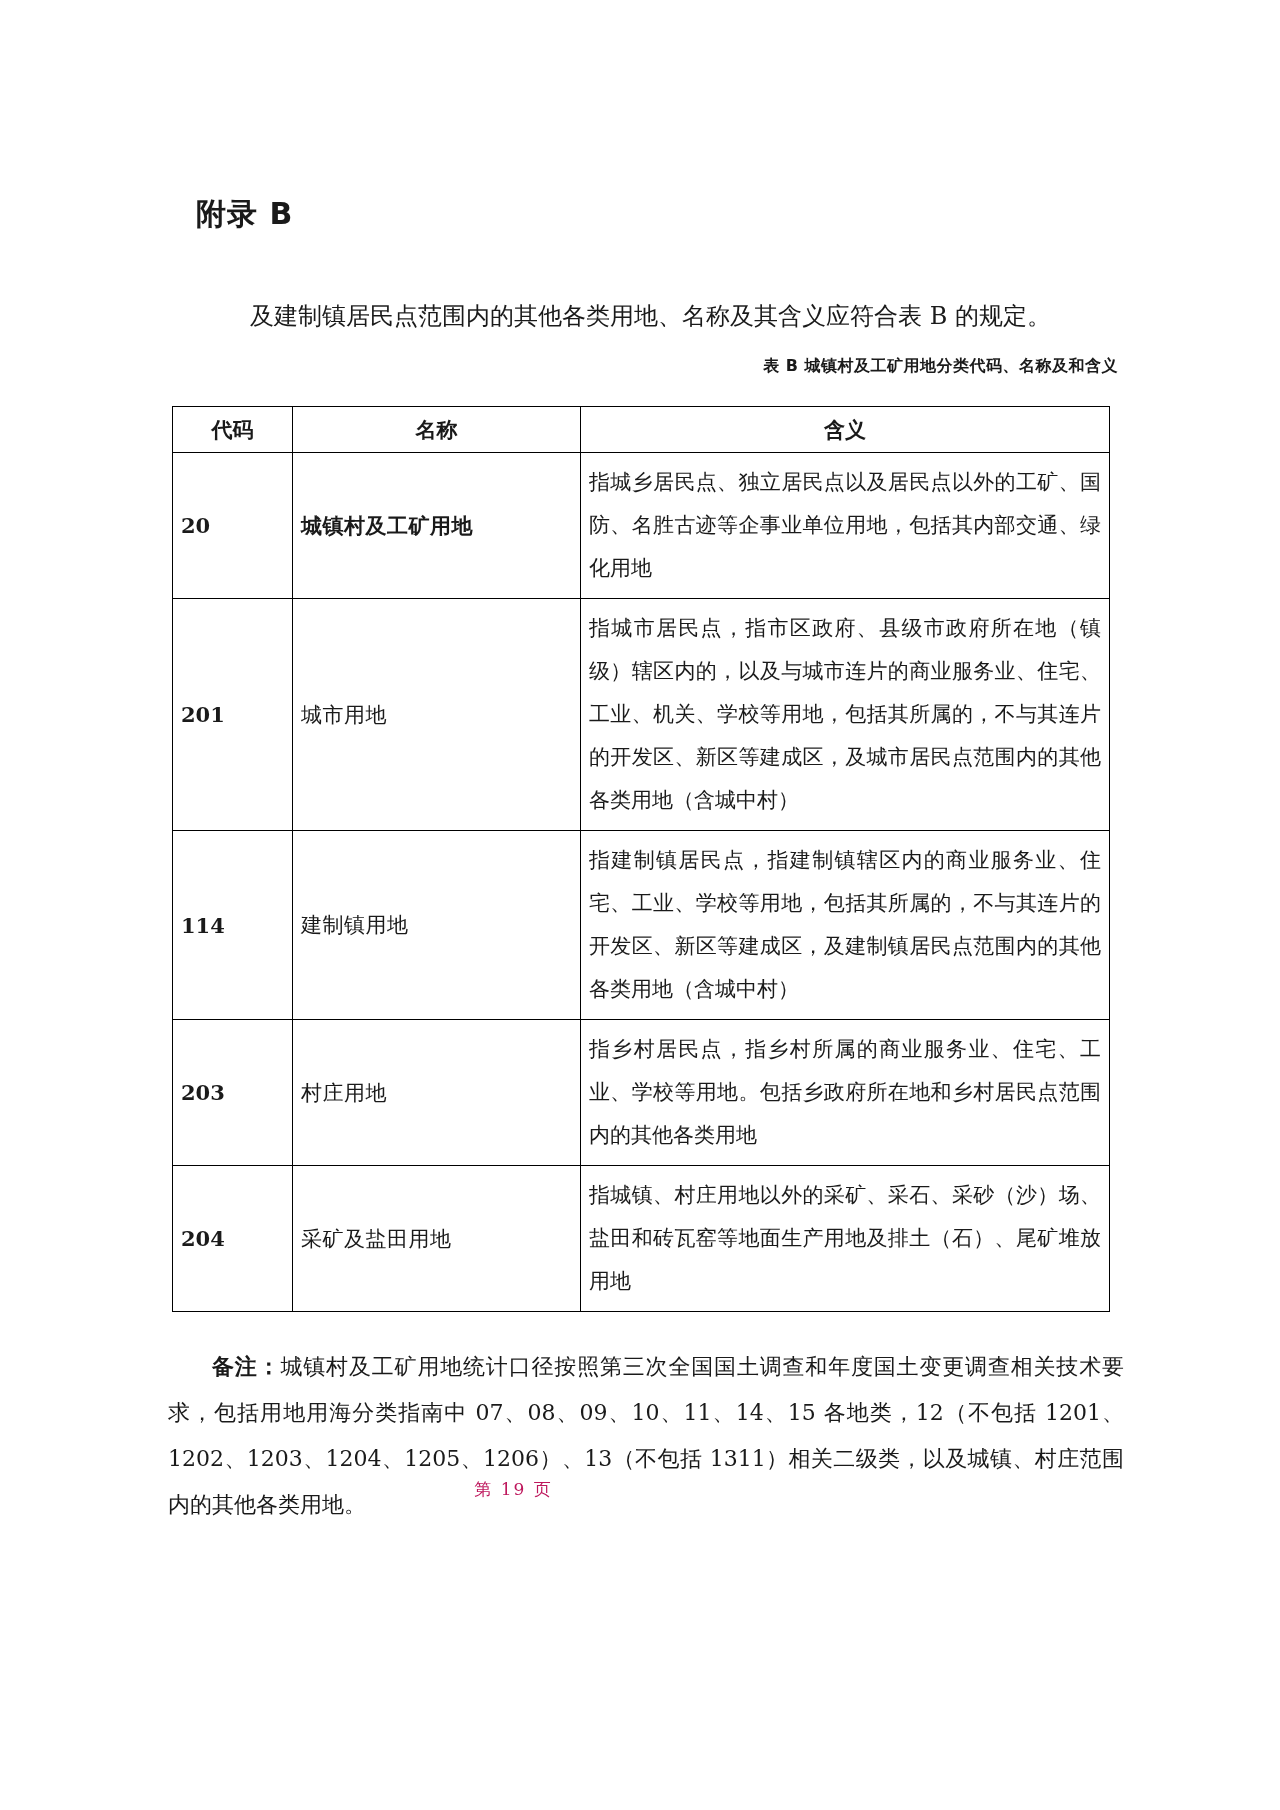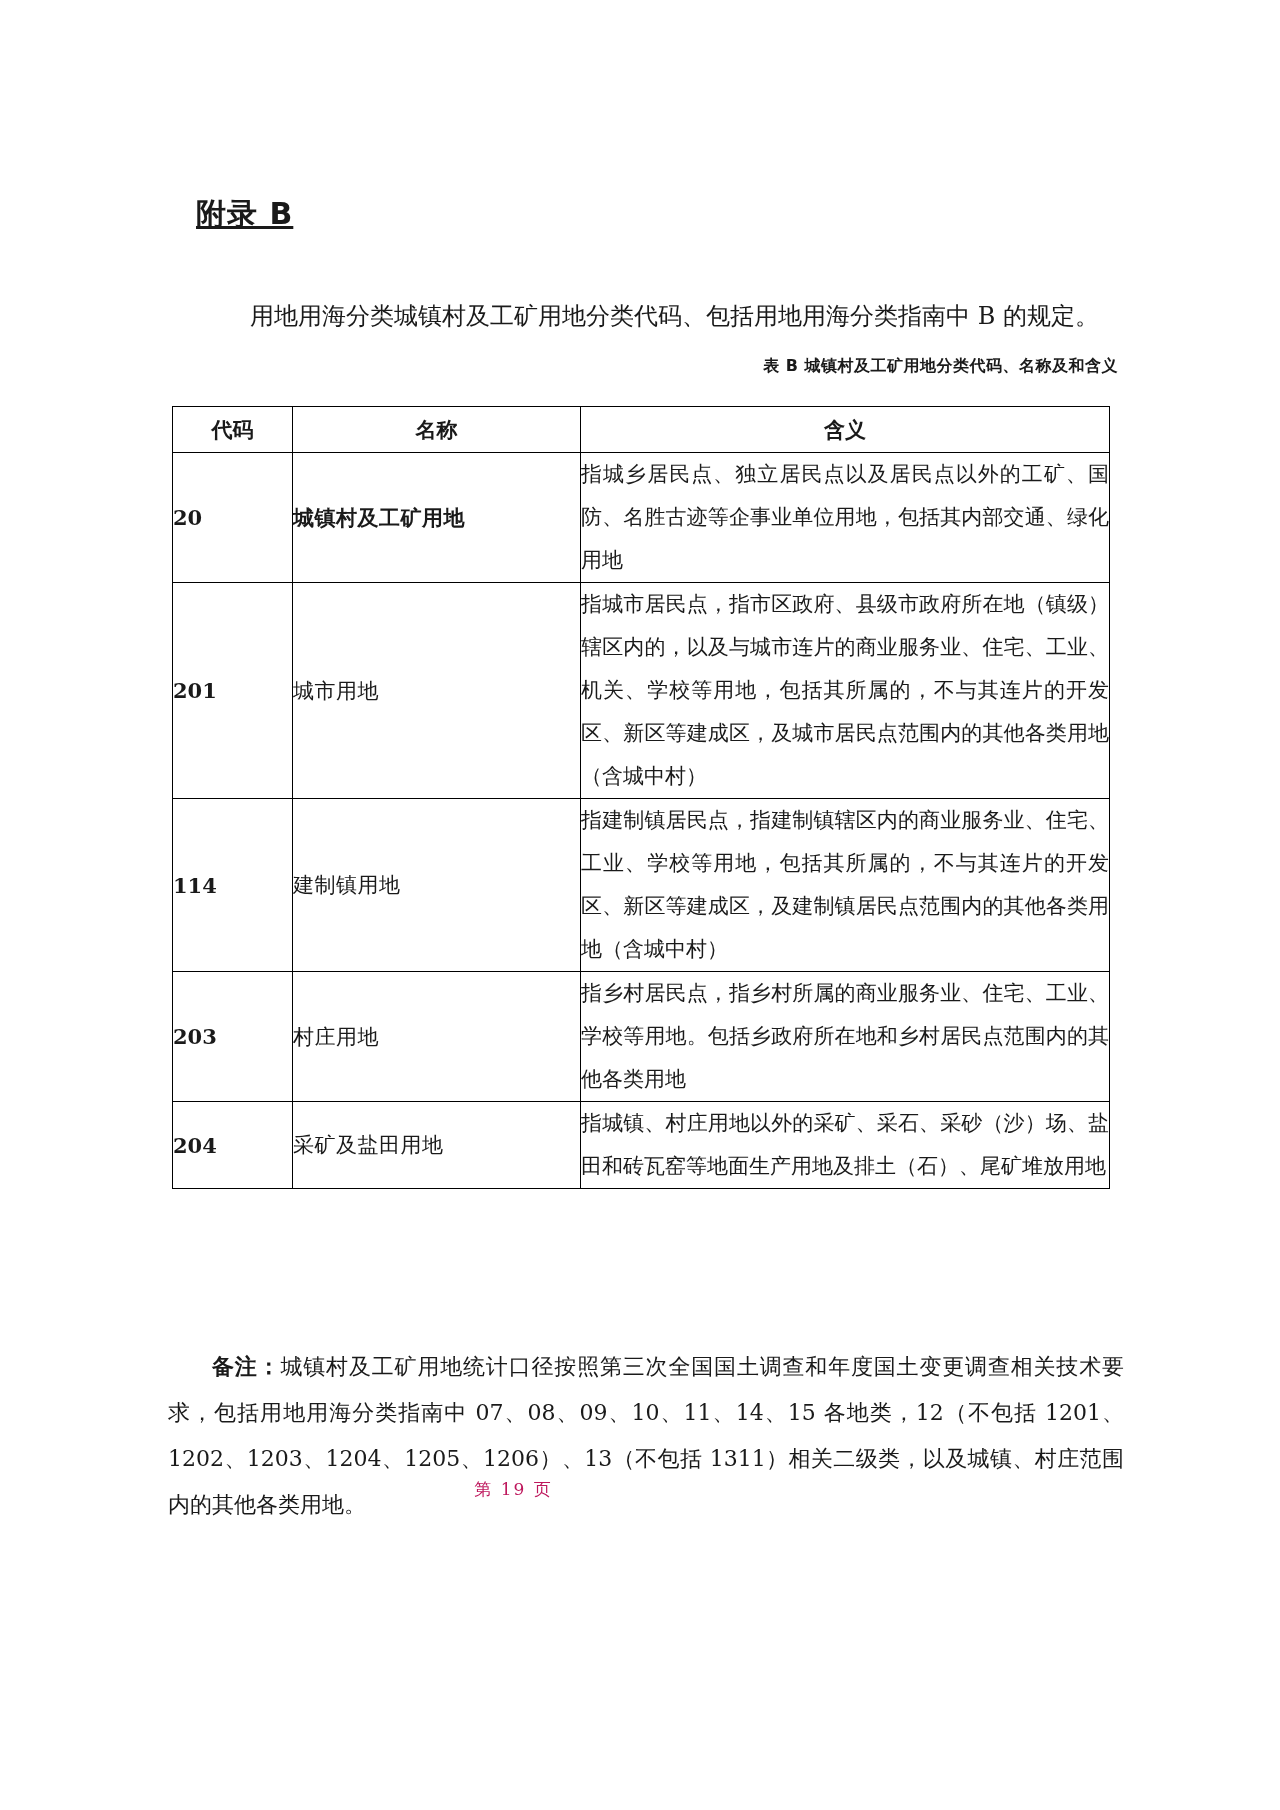--- a/index.html
+++ b/index.html
@@ -17,21 +17,20 @@
     font-family: "DejaVu Sans", "Liberation Sans", sans-serif;
     font-weight: 700;
   }
   .appendix-title {
     position: absolute;
     left: 196px;
     top: 194px;
     font-size: 30px;
     margin: 0;
     letter-spacing: 1px;
-    text-decoration: underline;
   }
   .intro {
     position: absolute;
     left: 170px;
     top: 298px;
     width: 972px;
     margin: 0;
     font-size: 24px;
     line-height: 36px;
     text-indent: 80px;
@@ -50,21 +49,21 @@
     position: absolute;
     left: 172px;
     top: 406px;
     width: 938px;
     border-collapse: collapse;
     table-layout: fixed;
   }
   table.class-table th,
   table.class-table td {
     border: 1px solid #000000;
-    padding: 0;
+    padding: 8px;
   }
   table.class-table th {
     height: 46px;
     font-size: 21px;
     font-family: "DejaVu Sans", "Liberation Sans", sans-serif;
     font-weight: 700;
     text-align: center;
     vertical-align: middle;
   }
   col.col-code { width: 120px; }
@@ -118,21 +117,21 @@
     font-size: 17px;
     color: #be185d;
     letter-spacing: 2px;
   }
 </style>
 </head>
 <body>
 
 <h1 class="appendix-title sans-bold">附录 B</h1>
 
-<p class="intro">用地用海分类城镇村及工矿用地分类代码、包括用地用海分类指南中 B 的规定。</p>
+<p class="intro">及建制镇居民点范围内的其他各类用地、名称及其含义应符合表 B 的规定。</p>
 
 <div class="table-title sans-bold">表 B 城镇村及工矿用地分类代码、名称及和含义</div>
 
 <table class="class-table">
   <colgroup>
     <col class="col-code">
     <col class="col-name">
     <col class="col-meaning">
   </colgroup>
   <thead>

